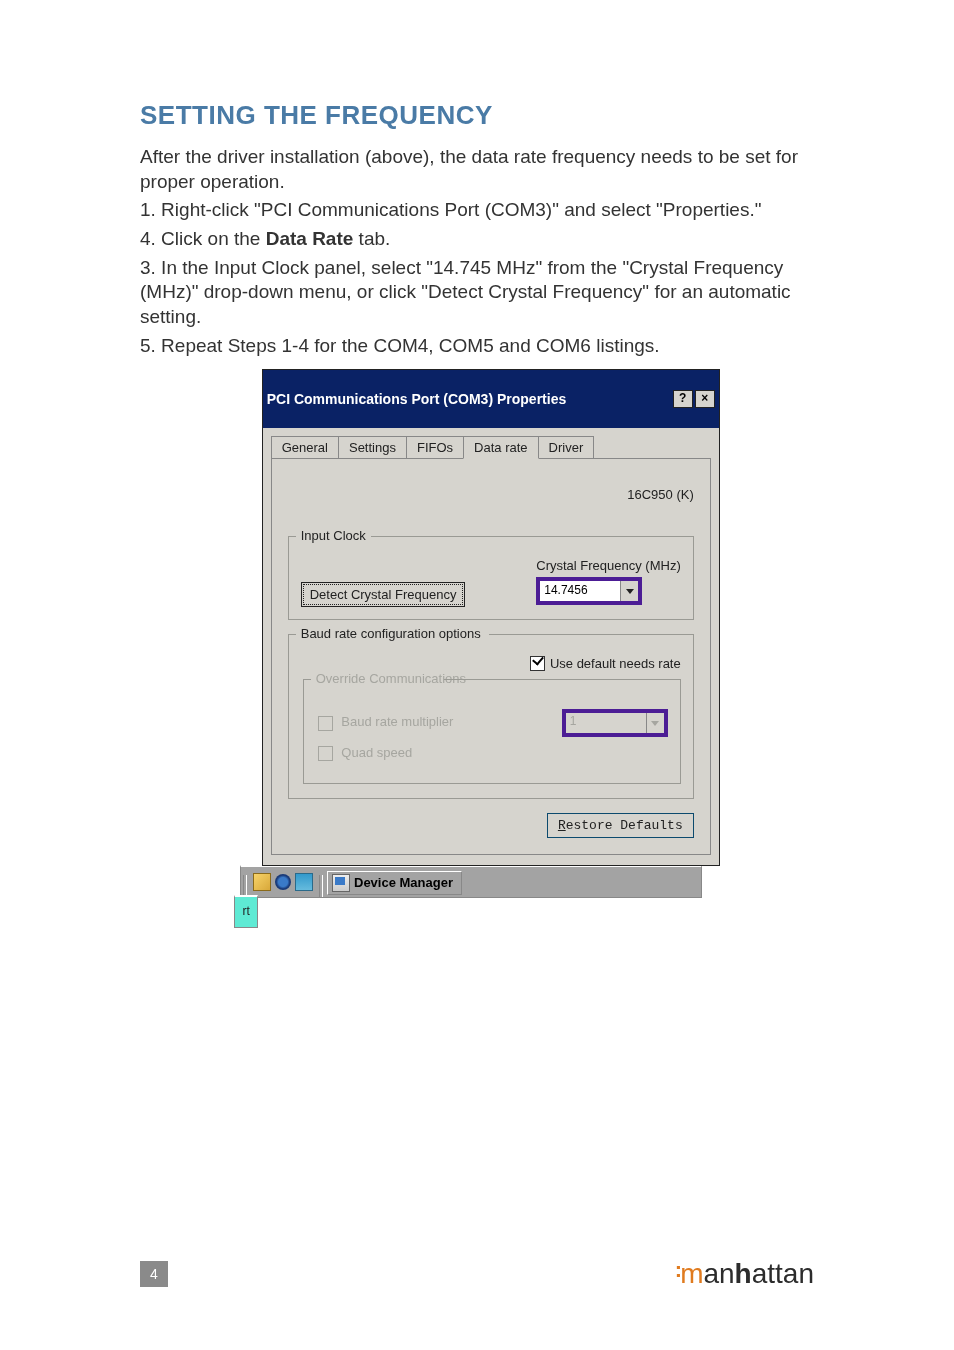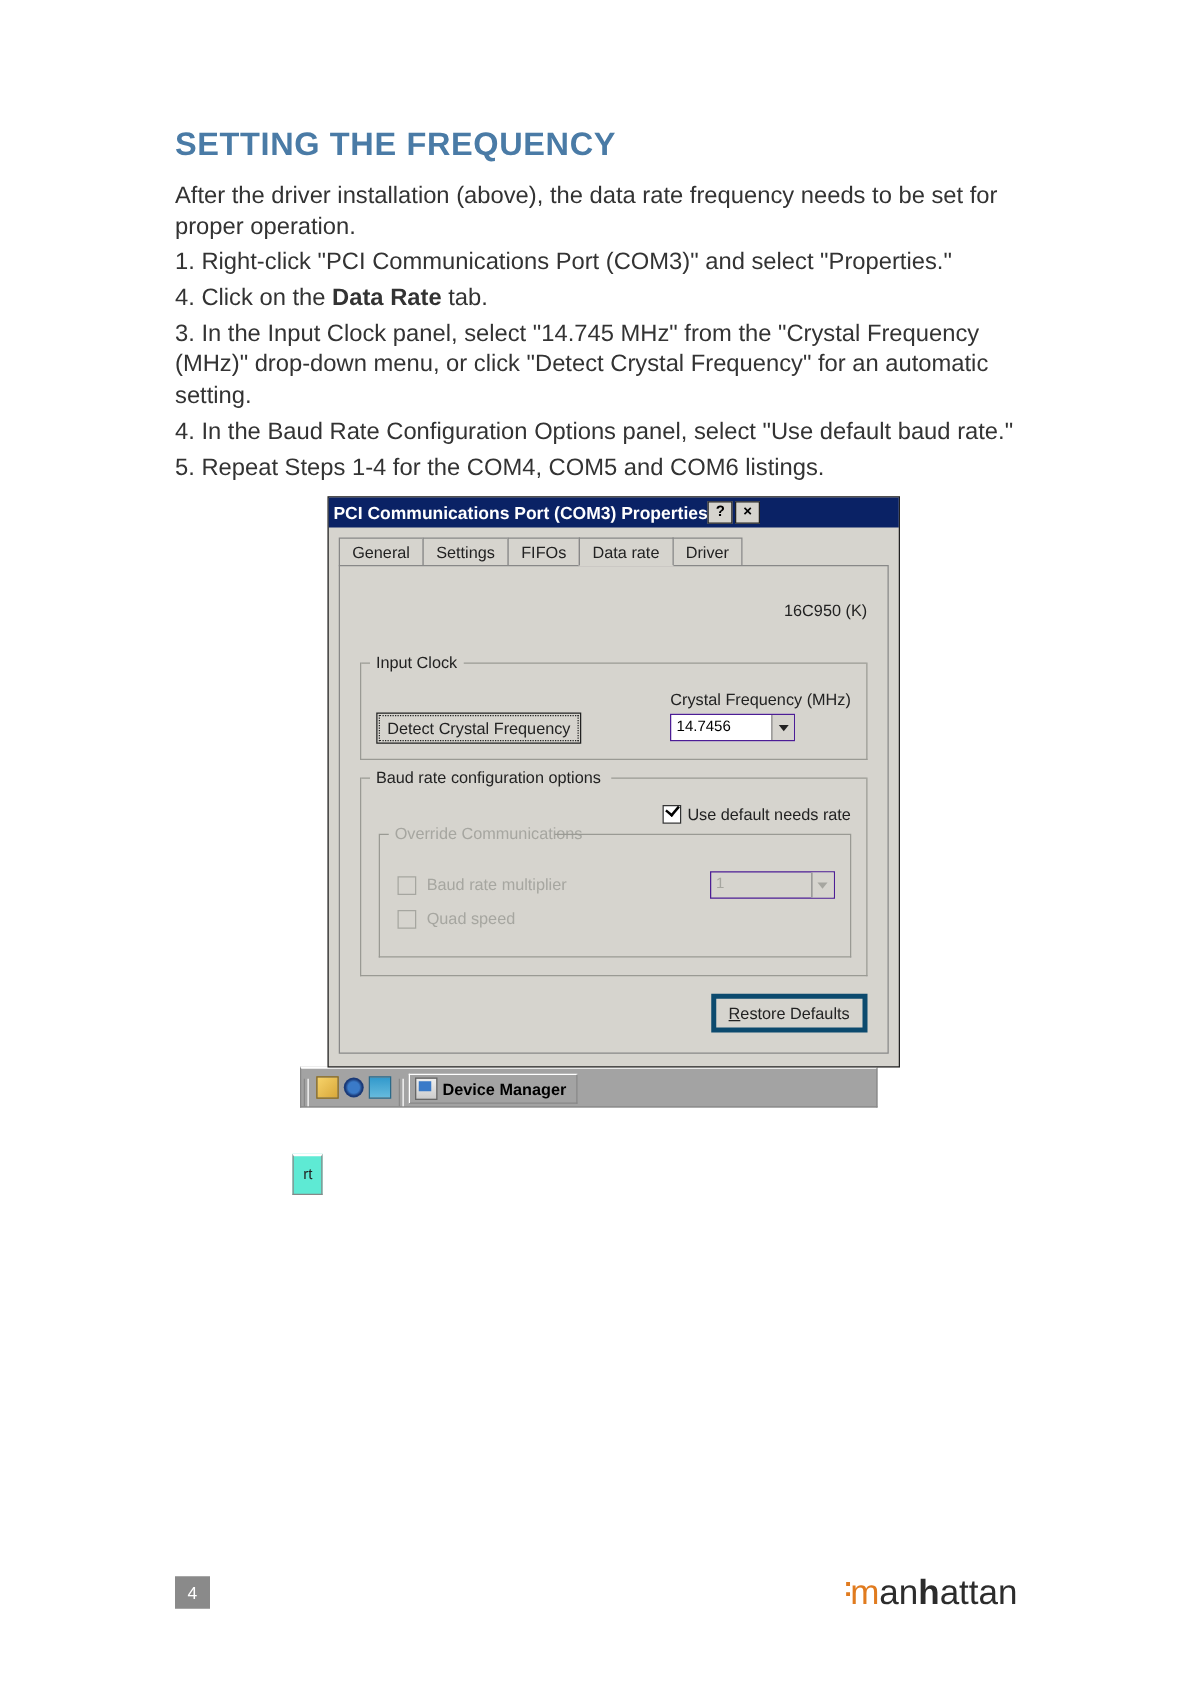--- a/index.html
+++ b/index.html
@@ -41,22 +41,23 @@
     border: 1px solid #222;
     text-align: left;
     vertical-align: top;
     position: relative;
   }
   .title-bar {
     background: #0a2265;
     color: #fff;
     font-weight: bold;
     font-size: 14px;
-    padding: 3px 4px;
-    display: flex;
+    padding: 20px 4px;
+    display: flex;
+    justify-content: space-between;
     align-items: center;
     font-family: Tahoma, Arial, sans-serif;
   }
   .title-btns {
     display: flex;
     gap: 2px;
   }
   .title-btn {
     width: 18px;
     height: 16px;
@@ -154,21 +155,21 @@
     outline: 1px solid #222;
     outline-offset: 1px;
     background: #d6d4ce;
     font-size: 13px;
     color: #222;
   }
   .dropdown {
     display: inline-block;
     width: 98px;
     height: 20px;
-    border: 1px solid #4c1d95;
+    border: 4px solid #4c1d95;
     background: #fff;
     position: relative;
     vertical-align: middle;
   }
   .dropdown .dd-val {
     padding: 2px 4px;
     font-size: 12px;
     color: #000;
   }
   .dropdown .dd-arrow {
@@ -251,25 +252,25 @@
     margin: 8px 0;
     color: #a6a6a0;
   }
   .restore-row {
     text-align: right;
     margin-top: 10px;
   }
   .restore-btn {
     display: inline-block;
     padding: 4px 10px;
-    border: 4px solid #0c4a6e;
-    background: #d6d4ce;
-    font-size: 13px;
-    color: #222;
-    font-family: Liberation Sans, sans-serif;
+    border: 1px solid #0c4a6e;
+    background: #d6d4ce;
+    font-size: 13px;
+    color: #222;
+    font-family: Liberation Mono, monospace;
   }
   .restore-btn u {
     text-decoration: underline;
   }
 
   
   .taskbar-row {
     display: inline-flex;
     align-items: flex-end;
     vertical-align: top;
@@ -379,21 +380,20 @@
 
 <div class="page">
   <h1>SETTING THE FREQUENCY</h1>
 
   <div class="body-text">After the driver installation (above), the data rate frequency needs to be set for proper operation.</div>
   <div class="body-text">1. Right-click "PCI Communications Port (COM3)" and select "Properties."</div>
   <div class="body-text">
     <span>4. Click on the </span><b>Data Rate</b><span> tab.</span>
   </div>
   <div class="body-text">3. In the Input Clock panel, select "14.745 MHz" from the "Crystal Frequency (MHz)" drop-down menu, or click "Detect Crystal Frequency" for an automatic setting.</div>
-  <div class="body-text">4. In the Baud Rate Configuration Options panel, select "Use default baud rate."</div>
   <div class="body-text">5. Repeat Steps 1-4 for the COM4, COM5 and COM6 listings.</div>
 
   <div class="dialog-wrap">
     <span class="rt-stub" style="position:relative; top:526px;">rt</span>
     <div class="dialog">
       <div class="title-bar">
         <span>PCI Communications Port (COM3) Properties</span>
         <span class="title-btns">
           <span class="title-btn">?</span>
           <span class="title-btn">×</span>

